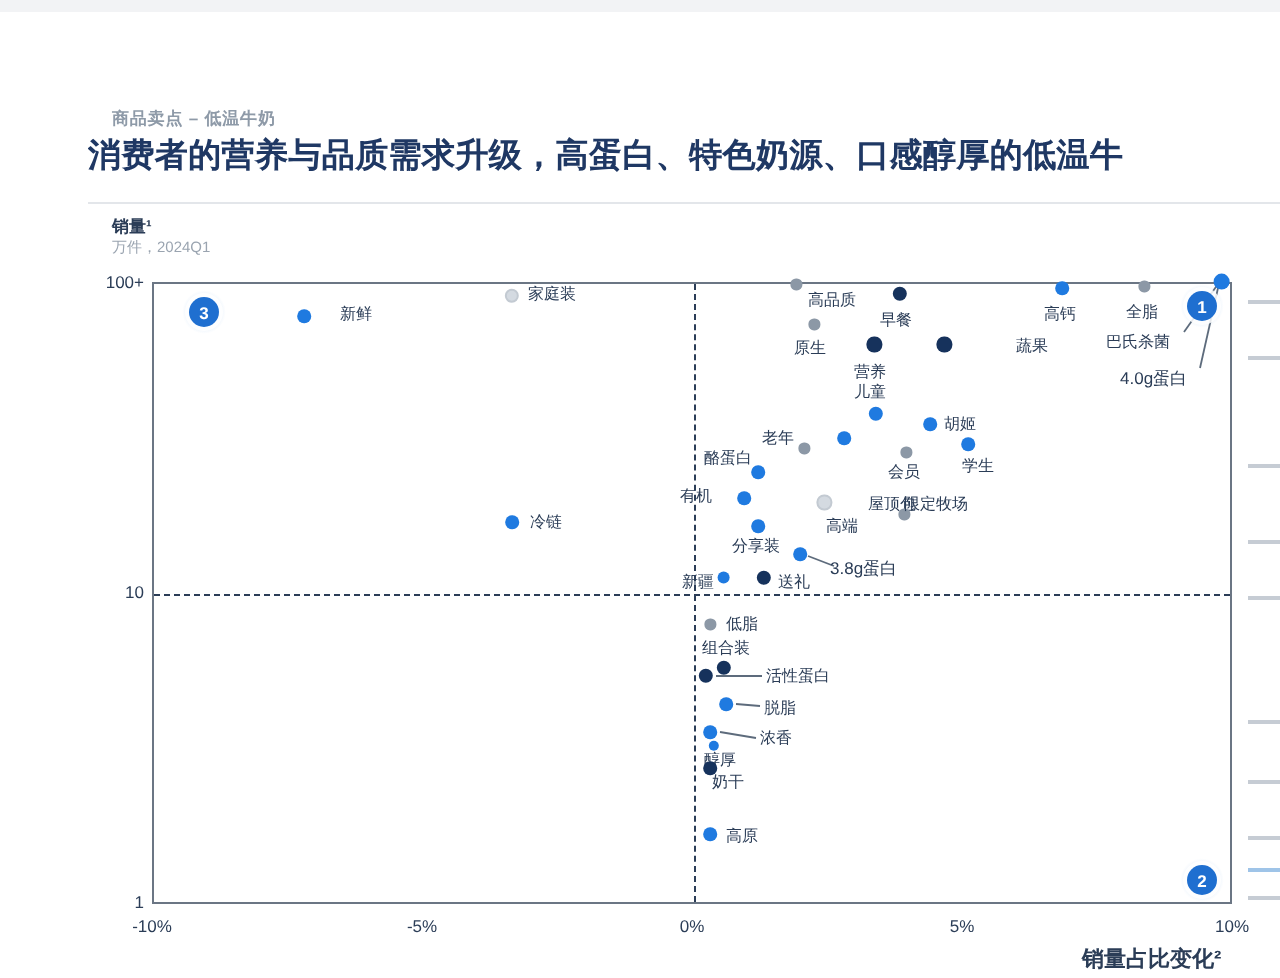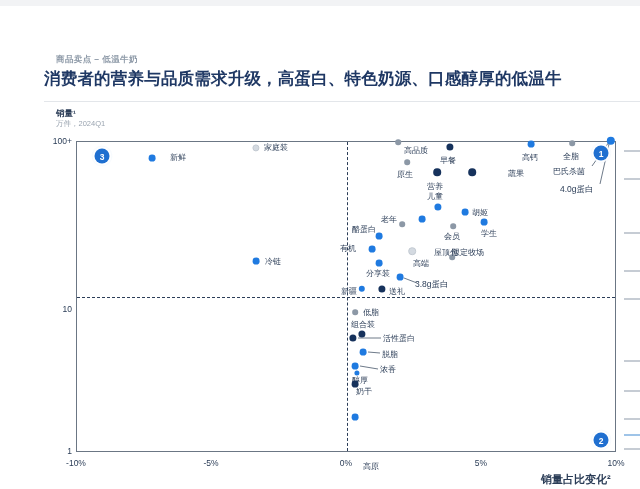--- a/index.html
+++ b/index.html
@@ -81,21 +81,21 @@
   <div class="eyebrow">商品卖点 – 低温牛奶</div>
   <div class="headline">消费者的营养与品质需求升级，高蛋白、特色奶源、口感醇厚的低温牛</div>
   <div class="headrule"></div>
 
   <div class="ytitle">销量¹</div>
   <div class="ysub">万件，2024Q1</div>
   <div class="xtitle">销量占比变化²</div>
 
 
   <div class="ytick" style="left:32px;top:136px;">100+</div>
-  <div class="ytick" style="left:32px;top:291px;margin-top:13px;">10</div>
+  <div class="ytick" style="left:32px;top:291px;">10</div>
   <div class="ytick" style="left:32px;top:446px;">1</div>
 
   <div class="xtick" style="left:46px;top:458px;">-10%</div>
   <div class="xtick" style="left:181px;top:458px;">-5%</div>
   <div class="xtick" style="left:316px;top:458px;">0%</div>
   <div class="xtick" style="left:451px;top:458px;">5%</div>
   <div class="xtick" style="left:586px;top:458px;">10%</div>
 
   <div class="plot">
     <div class="vdash" style="left:270px;"></div>
@@ -200,21 +200,21 @@
     <span class="pt" style="left:355px;top:366px;width:6.8px;height:6.8px;background:#1f7ae0;"></span>
     <span class="lbl" style="left:380px;top:369px;transform:translate(0,-50%);">浓香</span>
 
     <span class="pt" style="left:357px;top:373px;width:5.2px;height:5.2px;background:#1f7ae0;"></span>
     <span class="lbl" style="left:352px;top:380px;transform:translate(0,-50%);">醇厚</span>
 
     <span class="pt" style="left:355px;top:384px;width:6.8px;height:6.8px;background:#16325c;"></span>
     <span class="lbl" style="left:356px;top:391px;transform:translate(0,-50%);">奶干</span>
 
     <span class="pt" style="left:355px;top:417px;width:6.8px;height:6.8px;background:#1f7ae0;"></span>
-    <span class="lbl" style="left:363px;top:418px;transform:translate(0,-50%);margin-top:48px;">高原</span>
+    <span class="lbl" style="left:363px;top:418px;transform:translate(0,-50%);">高原</span>
 
     <span class="pt" style="left:611px;top:141px;width:8.4px;height:8.4px;background:#1f7ae0;"></span>
     <span class="lbl" style="left:553px;top:171px;transform:translate(0,-50%);">巴氏杀菌</span>
     <span class="lbl big" style="left:560px;top:190px;transform:translate(0,-50%);">4.0g蛋白</span>
   </div>
 
   <div class="glow" style="left:601px;top:153px;"></div>
   <div class="badge" style="left:601px;top:153px;">1</div>
 
   <div class="glow" style="left:601px;top:440px;"></div>

